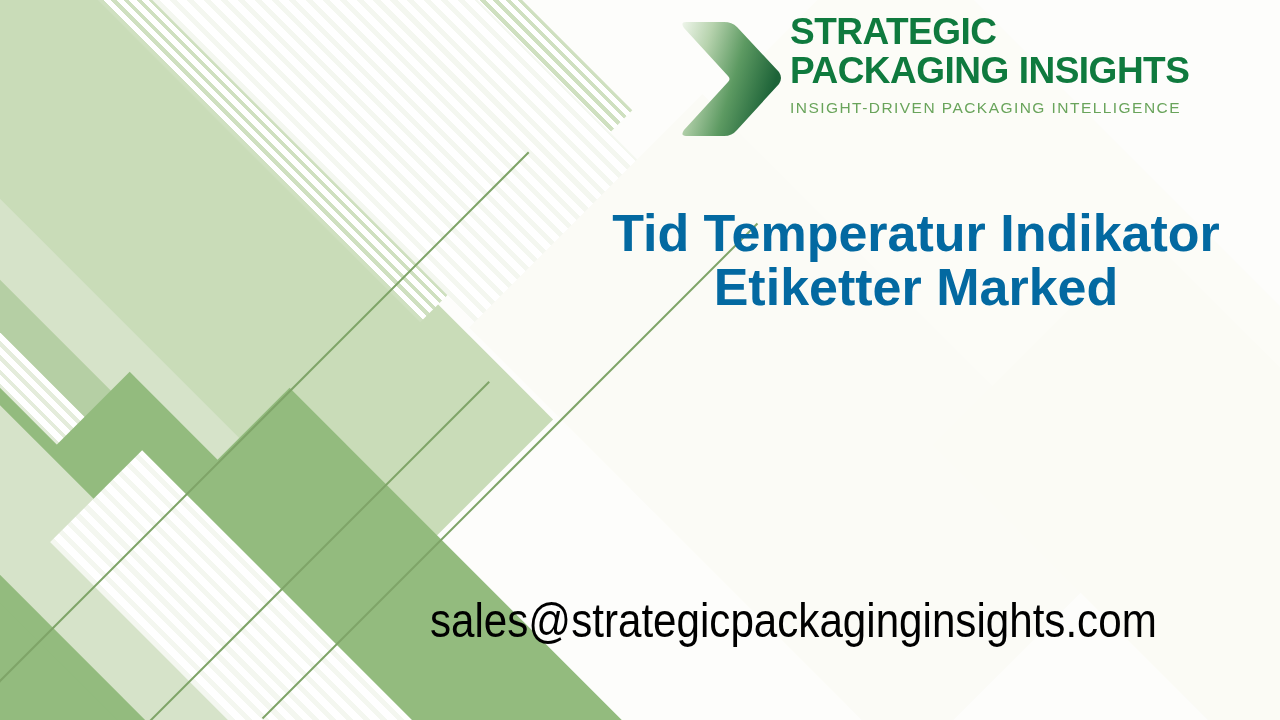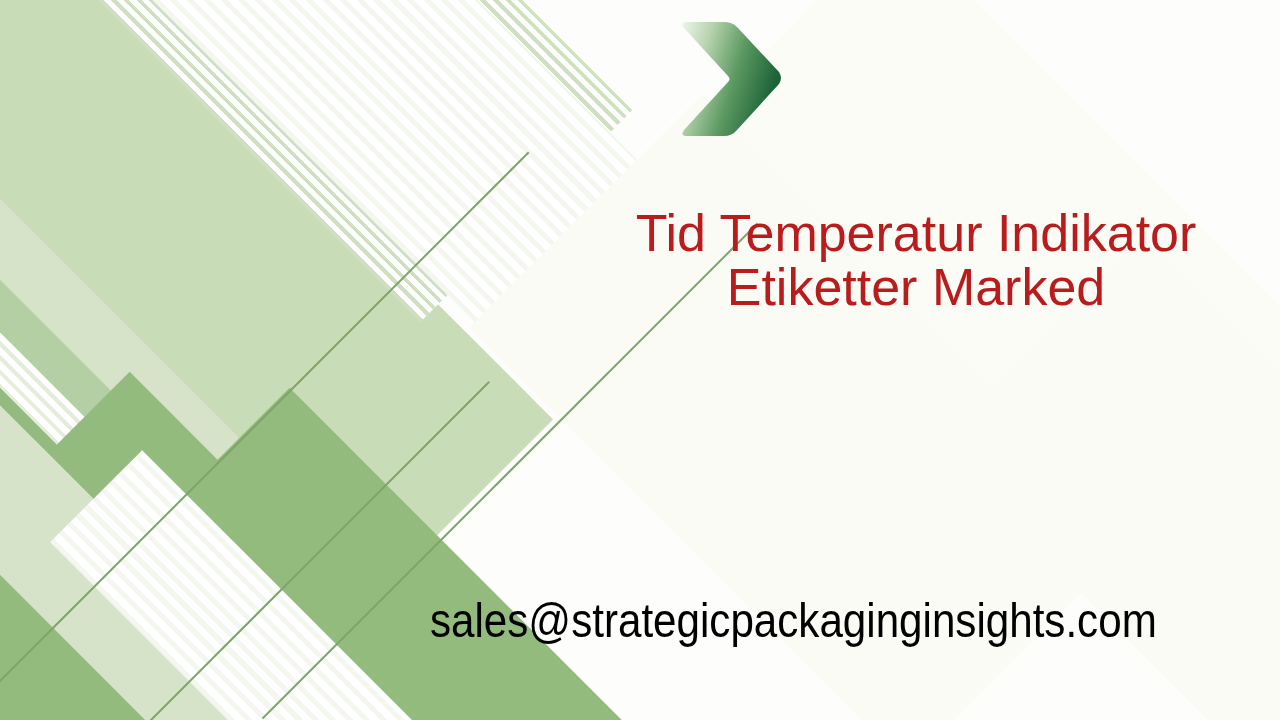--- a/index.html
+++ b/index.html
@@ -125,24 +125,24 @@
     font-family: "Liberation Sans", sans-serif;
   }
 
   
   .title {
     position: absolute;
     left: 560px;
     top: 206px;
     width: 712px;
     text-align: center;
-    color: #b91c1c;
+    color: #0369a1;
     font-size: 52px;
     line-height: 54px;
-    font-weight: normal;
+    font-weight: bold;
     font-family: "Liberation Sans", sans-serif;
     margin: 0;
     white-space: pre-line;
   }
 
   
   .email {
     position: absolute;
     left: 430px;
     top: 592px;
@@ -207,20 +207,25 @@
             <stop offset="0%" stop-color="#eef5ea"></stop>
             <stop offset="28%" stop-color="#b7d3ae"></stop>
             <stop offset="62%" stop-color="#5d9a62"></stop>
             <stop offset="100%" stop-color="#1d6338"></stop>
           </linearGradient>
         </defs>
         <path d="M10 6 Q4 6 8 12 L52 60 Q55 63 52 66 L8 114 Q4 120 10 120 L48 120 Q56 120 61 114 L103 68 Q107 62 103 56 L61 11 Q56 6 48 6 Z" fill="url(#chevGrad)"></path>
       </svg>
     </div>
 
+    <div class="logo-text-block">
+      <div class="logo-line">STRATEGIC</div>
+      <div class="logo-line logo-line-2">PACKAGING INSIGHTS</div>
+      <div class="logo-tagline">INSIGHT-DRIVEN PACKAGING INTELLIGENCE</div>
+    </div>
 
   </div>
 
   <h1 class="title">Tid Temperatur Indikator
 Etiketter Marked</h1>
 
   <div class="email">sales@strategicpackaginginsights.com</div>
 
 </div>
 

